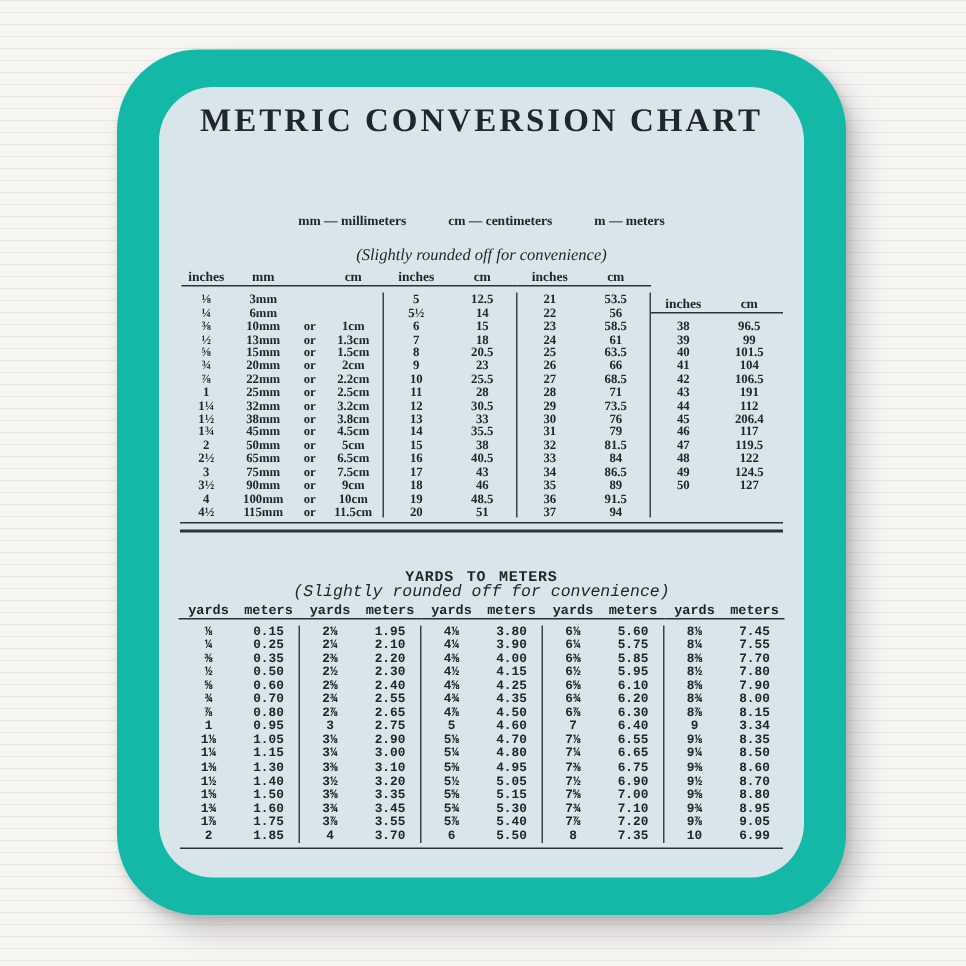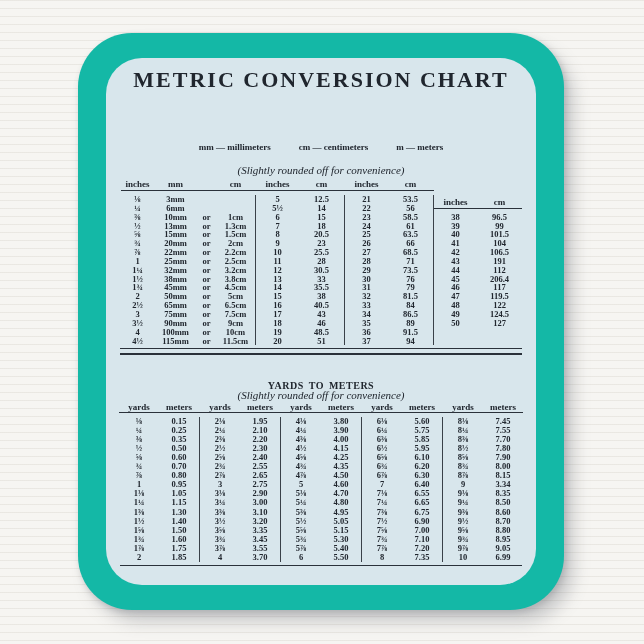--- a/index.html
+++ b/index.html
@@ -28,21 +28,21 @@
     position:absolute;top:61px;left:0;right:0;text-align:center;
     font-size:10px;font-weight:bold;letter-spacing:.5px;word-spacing:4px;
   }
   .legend{
     position:absolute;top:84px;left:0;right:0;
     display:flex;justify-content:center;gap:28px;
     font-size:9px;font-weight:bold;
   }
   .tbl{position:absolute;left:0;right:0;}
   #t1{top:108px;}
-  #t2{top:322px;}
+  #t2{top:322px;font-family:Liberation Mono, monospace;}
   .tbl-title{text-align:center;font-size:10px;font-weight:bold;letter-spacing:.5px;word-spacing:2px;line-height:11px;}
   .tbl-note{text-align:center;font-size:11px;font-style:italic;line-height:9px;margin-bottom:3px;}
   .groups{display:flex;justify-content:center;align-items:center;}
   .tgroup{display:flex;flex-direction:column;}
   .trow{display:flex;}
   .tcell{display:inline-block;text-align:center;font-size:8.5px;font-weight:bold;line-height:8.85px;white-space:nowrap;}
   #t2 .tcell{line-height:9.05px;}
   .thead .tcell{font-size:9px;line-height:12px;}
   .thead{border-bottom:1.2px solid #2a313a;margin-bottom:4px;}
   .gbody{display:flex;flex-direction:column;height:100%;}

